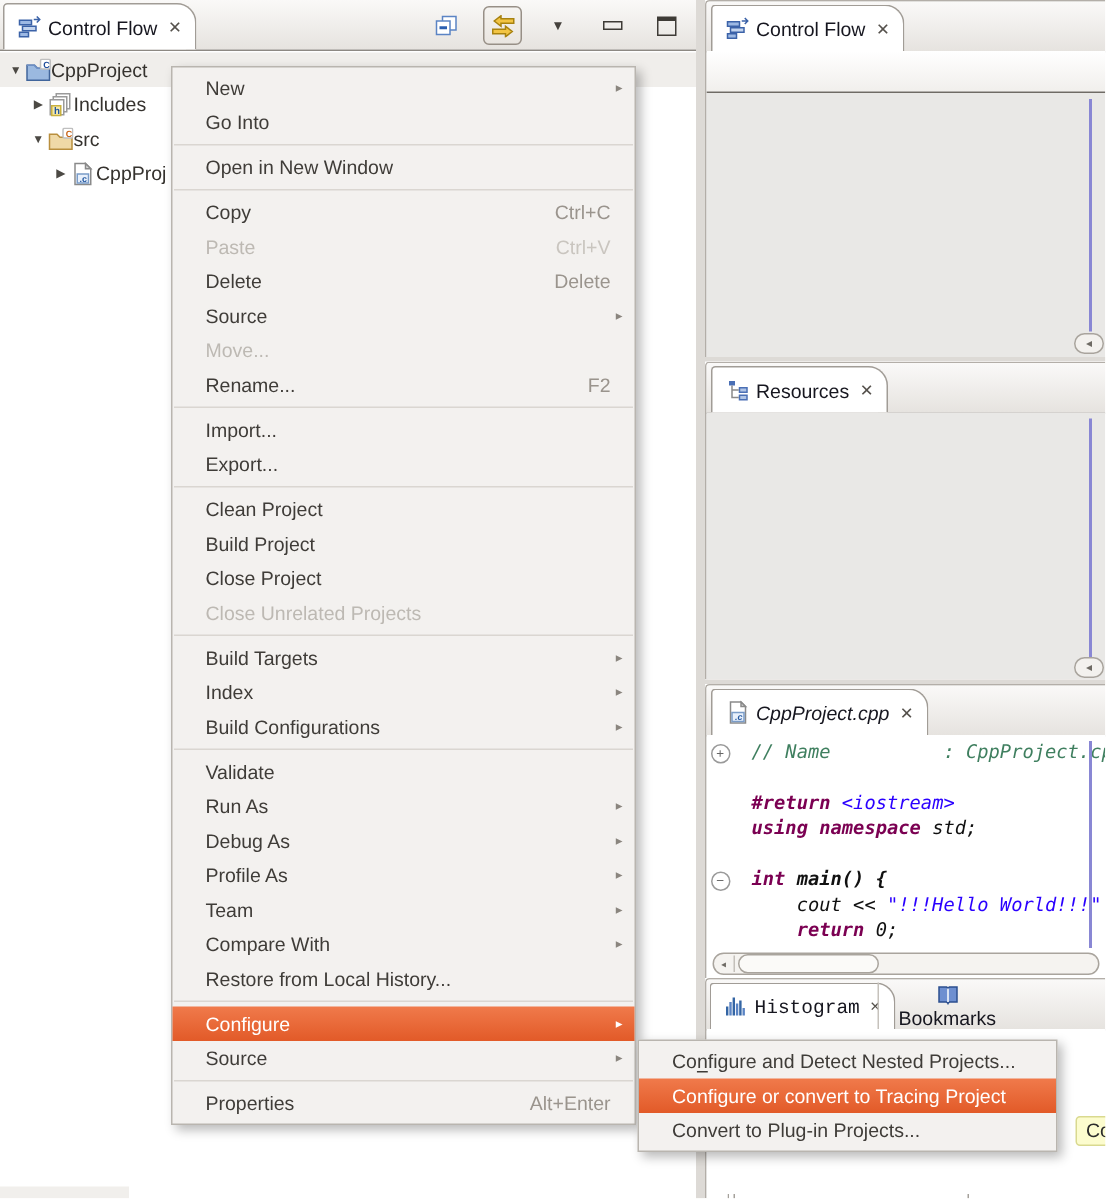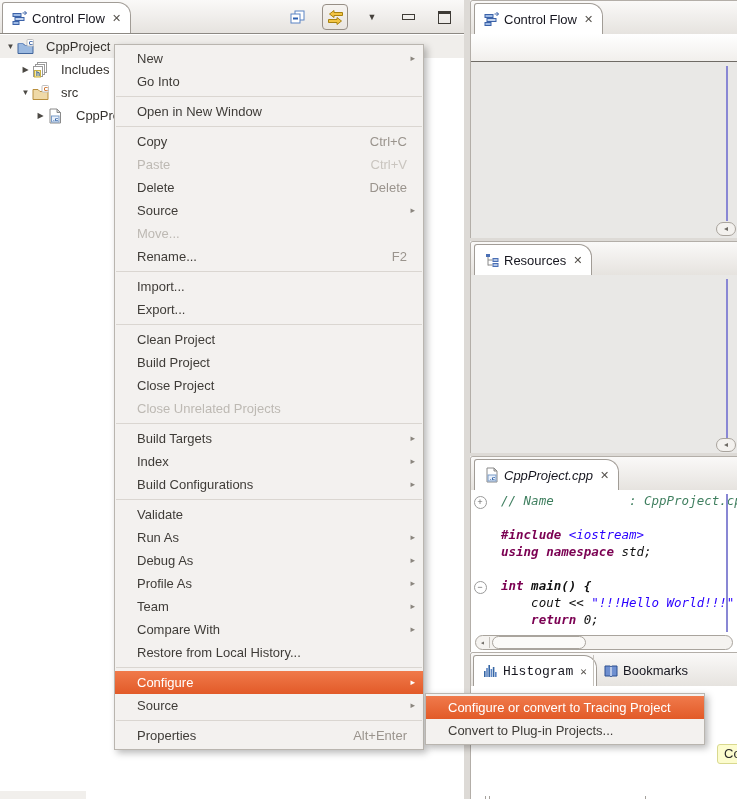--- a/index.html
+++ b/index.html
@@ -36,21 +36,21 @@
   .tbtn.pressed{border:1px solid #978F86;border-radius:4px;
                 background:linear-gradient(#F6F4F1,#E9E5E0);}
   .glyph-tri{font-size:9px;color:#45413C;}
   .min-shape{width:11px;height:4px;border:1px solid #3E3B36;}
   .max-shape{width:11px;height:9px;border:1px solid #3E3B36;border-top:3px solid #3E3B36;}
   #project-tree{position:absolute;top:35px;left:0;right:0;}
   .tree-row{height:23px;display:flex;align-items:center;color:#35322E;}
   .tree-row.sel{background:#F0EEEB;}
   .expander{width:13px;font-size:8px;color:#4C4944;text-align:center;flex:none;}
   .tree-icon{width:17px;height:16px;flex:none;display:inline-flex;}
-  .tree-label{margin-left:12px;white-space:nowrap;}
+  .tree-label{margin-left:0;white-space:nowrap;}
   #bottom-left-strip{position:absolute;left:0;bottom:0;width:86px;height:8px;background:#F1EFEC;}
   
   .menu{position:absolute;background:#F3F1EF;border:1px solid #B9B5AF;
         box-shadow:3px 3px 7px rgba(0,0,0,0.28);padding:2px 0;z-index:20;}
   #context-menu{left:114px;top:44px;width:308px;}
   #config-submenu{left:425px;top:693px;width:278px;z-index:25;}
   .menu-item{position:relative;height:23px;line-height:23px;padding:0 24px 0 22px;
              color:#3F3C38;white-space:nowrap;}
   .menu-item .mi-accel{position:absolute;right:16px;color:#9A948D;}
   .menu-item .mi-arrow{position:absolute;right:8px;font-size:9px;color:#8A857E;}
@@ -248,21 +248,21 @@
           </svg>
         </span>
         <span class="tab-label">CppProject.cpp</span>
         <span class="tclose">✕</span>
       </div>
     </div>
     <div id="editor-content" class="content" style="top:33px;">
       <div id="code-area" style="padding-top:3px;">
           <div class="code-line"><span class="fold-cell"><span class="fold-marker">+</span></span><span class="code-text"><span class="seg-comment">// Name          : CppProject.cpp</span></span></div>
           <div class="code-line"><span class="fold-cell"></span><span class="code-text"></span></div>
-          <div class="code-line"><span class="fold-cell"></span><span class="code-text"><span class="seg-keyword">#include</span><span class="seg-plain"> </span><span class="seg-string">&lt;iostream&gt;</span></span></div>
+          <div class="code-line"><span class="fold-cell"></span><span class="code-text"><span class="seg-keyword">#return</span><span class="seg-plain"> </span><span class="seg-string">&lt;iostream&gt;</span></span></div>
           <div class="code-line"><span class="fold-cell"></span><span class="code-text"><span class="seg-keyword">using</span><span class="seg-plain"> </span><span class="seg-keyword">namespace</span><span class="seg-plain"> std;</span></span></div>
           <div class="code-line"><span class="fold-cell"></span><span class="code-text"></span></div>
           <div class="code-line"><span class="fold-cell"><span class="fold-marker">−</span></span><span class="code-text"><span class="seg-keyword">int</span><span class="seg-plain"> </span><span class="seg-bold">main() {</span></span></div>
           <div class="code-line"><span class="fold-cell"></span><span class="code-text"><span class="seg-plain">    cout &lt;&lt; </span><span class="seg-string">"!!!Hello World!!!"</span></span></div>
           <div class="code-line"><span class="fold-cell"></span><span class="code-text"><span class="seg-plain">    </span><span class="seg-keyword">return</span><span class="seg-plain"> 0;</span></span></div>
         </div>
       <div class="vscroll" style="right:9px;top:4px;bottom:20px;"></div>
       <div class="hscrollbar">
         <span class="hs-btn">◂</span>
         <span class="hs-thumb"></span>
@@ -279,21 +279,21 @@
             <rect x="3.2" y="5" width="1.6" height="9" fill="#5B84C4"></rect>
             <rect x="5.4" y="2" width="1.6" height="12" fill="#3465A4"></rect>
             <rect x="7.6" y="6" width="1.6" height="8" fill="#5B84C4"></rect>
             <rect x="9.8" y="4" width="1.6" height="10" fill="#3465A4"></rect>
             <rect x="12" y="9" width="1.6" height="5" fill="#5B84C4"></rect>
           </svg>
         </span>
         <span class="tab-label">Histogram</span>
         <span class="tclose">✕</span>
       </div>
-      <div class="tab inactive" style="left:122px;height:31px;">
+      <div class="tab inactive" style="left:114px;height:31px;flex-direction:column;">
         <span class="ticon">
           <svg width="16" height="16" viewBox="0 0 16 16">
             <path d="M2 3 h5 a2 2 0 0 1 1 1 a2 2 0 0 1 1 -1 h5 v10 h-5 a2 2 0 0 0 -1 1 a2 2 0 0 0 -1 -1 h-5 z" fill="#6E8FD0" stroke="#2C4F8F"></path>
             <path d="M8 4 v9" stroke="#FFFFFF"></path>
           </svg>
         </span>
         <span class="tab-label">Bookmarks</span>
       </div>
     </div>
     <div class="content" style="top:33px;background:#FFFFFF;">
@@ -339,20 +339,21 @@
       <div class="menu-item"><span class="mi-label">Compare With</span><span class="mi-arrow">▸</span></div>
       <div class="menu-item"><span class="mi-label">Restore from Local History...</span></div>
       <div class="menu-sep"></div>
       <div class="menu-item highlighted"><span class="mi-label">Configure</span><span class="mi-arrow">▸</span></div>
       <div class="menu-item"><span class="mi-label">Source</span><span class="mi-arrow">▸</span></div>
       <div class="menu-sep"></div>
       <div class="menu-item"><span class="mi-label">Properties</span><span class="mi-accel">Alt+Enter</span></div>
     </div>
 
   <div id="config-submenu" class="menu">
+      <div class="menu-item"><span class="mi-label"><span>Co</span><span class="mnemonic">n</span><span>figure and Detect Nested Projects...</span></span></div>
       <div class="menu-item highlighted"><span class="mi-label">Configure or convert to Tracing Project</span></div>
       <div class="menu-item"><span class="mi-label">Convert to Plug-in Projects...</span></div>
     </div>
 
   <div id="tooltip">
     <span>Co</span>
   </div>
 
 </div>
 

